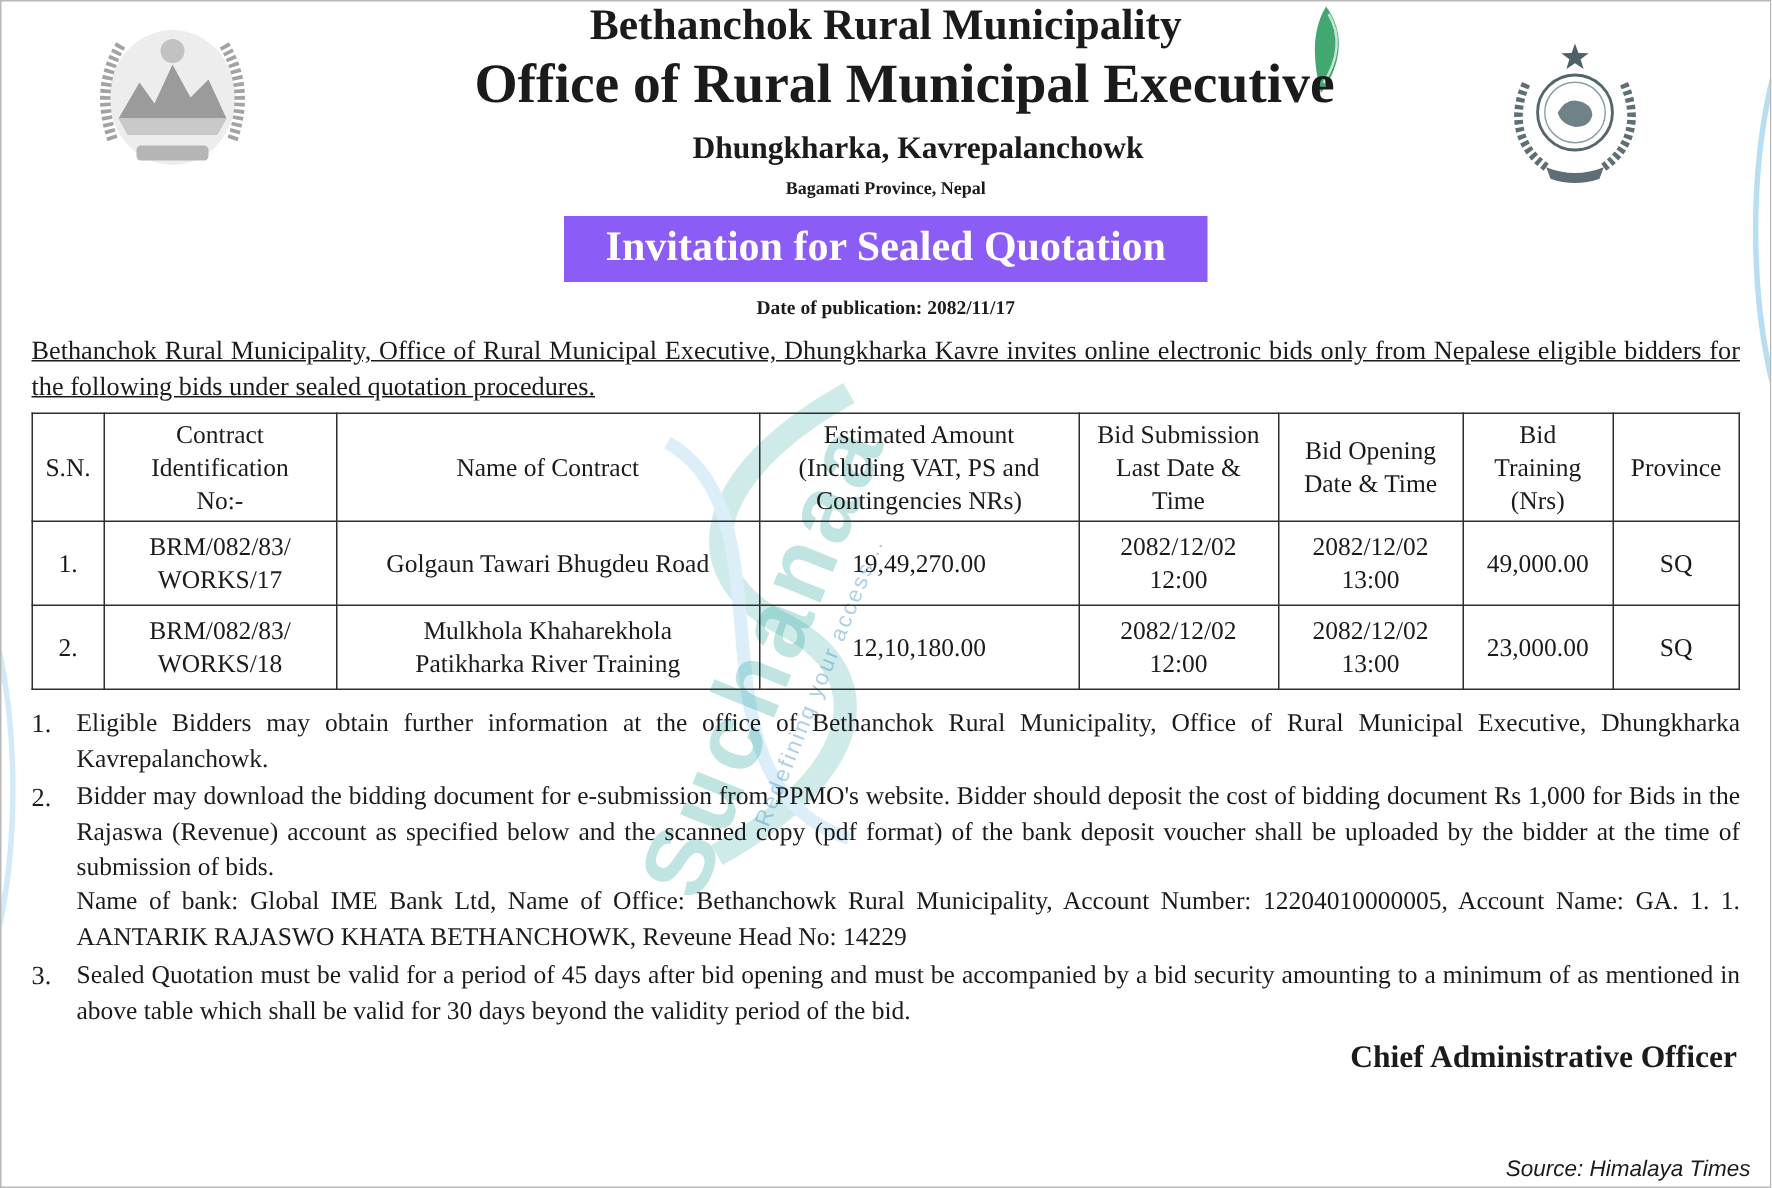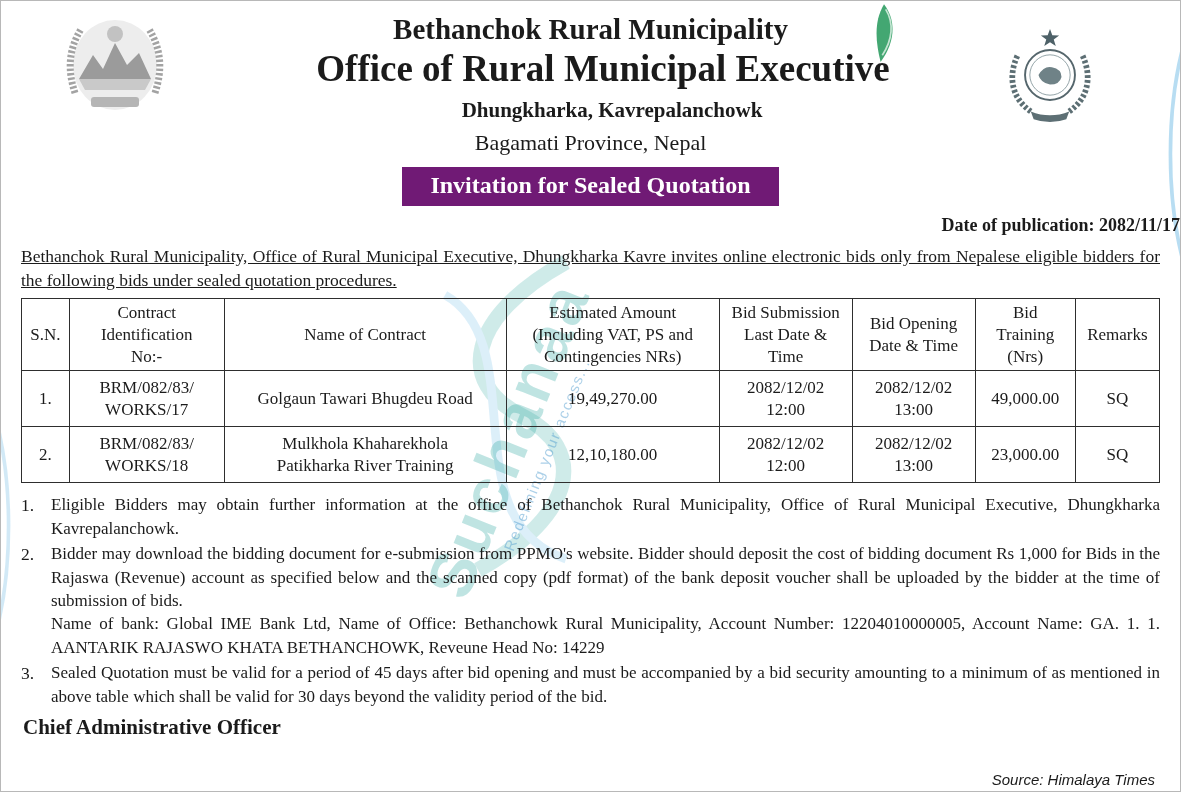--- a/index.html
+++ b/index.html
@@ -42,35 +42,35 @@
   .leaf { position: absolute; left: 866px; top: 3px; width: 34px; height: 60px; opacity: 0.9; }
   .edge-swoosh-right { position: absolute; right: -4px; top: 48px; width: 22px; height: 210px; opacity: 0.55; }
   .edge-swoosh-left { position: absolute; left: -6px; top: 420px; width: 22px; height: 210px; opacity: 0.35; }
 
   
   .content { position: relative; z-index: 2; }
 
   .emblem { position: absolute; left: 64px; top: 12px; width: 100px; height: 104px; }
   .seal   { position: absolute; right: 82px; top: 26px; width: 96px; height: 96px; }
 
-  .header { text-align: center; padding-top: 12px; }
+  .header { text-align: center; }
   .muni   { font-size: 29px; font-weight: bold; line-height: 1.15; }
   .office { font-size: 37px; font-weight: bold; line-height: 1.15; margin-top: 2px; margin-left: 25px; }
   .addr   { font-size: 21px; font-weight: bold; margin-top: 7px; margin-left: 43px; }
-  .prov   { font-size: 22px; font-weight: normal; margin-top: 7px; }
+  .prov   { font-size: 12px; font-weight: bold; margin-top: 7px; }
   .banner-wrap { margin-top: 11px; }
   .banner {
     display: inline-block;
-    background: #701a75;
+    background: #8b5cf6;
     color: #ffffff;
-    font-size: 24px;
+    font-size: 28px;
     font-weight: bold;
     padding: 5px 28px 7px;
   }
-  .pubdate { font-size: 18px; font-weight: bold; margin-top: 9px; text-align: right; }
+  .pubdate { font-size: 13px; font-weight: bold; margin-top: 9px; }
 
   .intro {
     margin: 9px 20px 6px;
     font-size: 17.5px;
     line-height: 1.35;
     text-align: justify;
     text-decoration: underline;
   }
 
   table.bids {
@@ -96,28 +96,29 @@
   .note-num { flex: none; width: 30px; font-size: 17.5px; line-height: 1.38; }
   .note-text {
     flex: 1;
     font-size: 17px;
     line-height: 1.38;
     text-align: justify;
     white-space: pre-line;
   }
 
   .signature {
+    text-align: right;
     margin: 7px 22px 0;
     font-size: 21px;
     font-weight: bold;
   }
 
   .source {
     position: absolute;
-    right: 25px;
+    right: 13px;
     bottom: 3px;
     font-family: "Liberation Sans", sans-serif;
     font-style: italic;
     font-size: 15px;
     color: #1b1b1b;
     z-index: 2;
   }
 </style>
 </head>
 <body>
@@ -202,21 +203,21 @@
 (Including VAT, PS and
 Contingencies NRs)</th>
           <th>Bid Submission
 Last Date &amp;
 Time</th>
           <th>Bid Opening
 Date &amp; Time</th>
           <th>Bid
 Training
 (Nrs)</th>
-          <th>Remarks</th>
+          <th>Province</th>
         </tr>
       </thead>
       <tbody>
         <tr>
           <td>1.</td>
           <td>BRM/082/83/
 WORKS/17</td>
           <td>Golgaun Tawari Bhugdeu Road</td>
           <td>19,49,270.00</td>
           <td>2082/12/02

